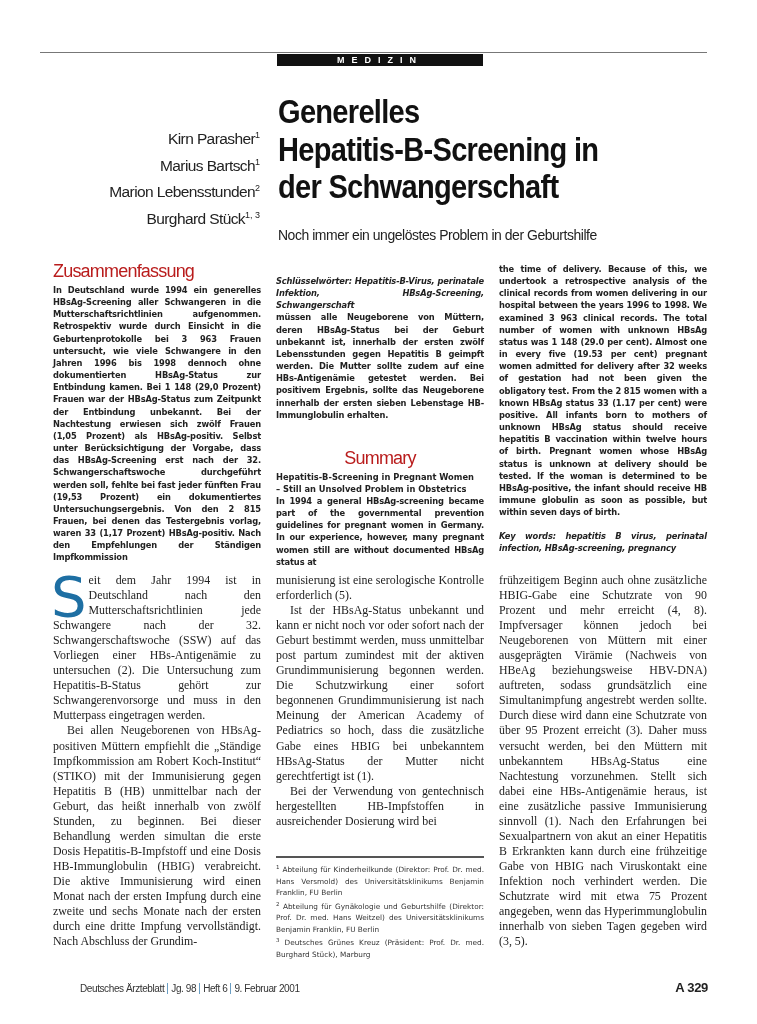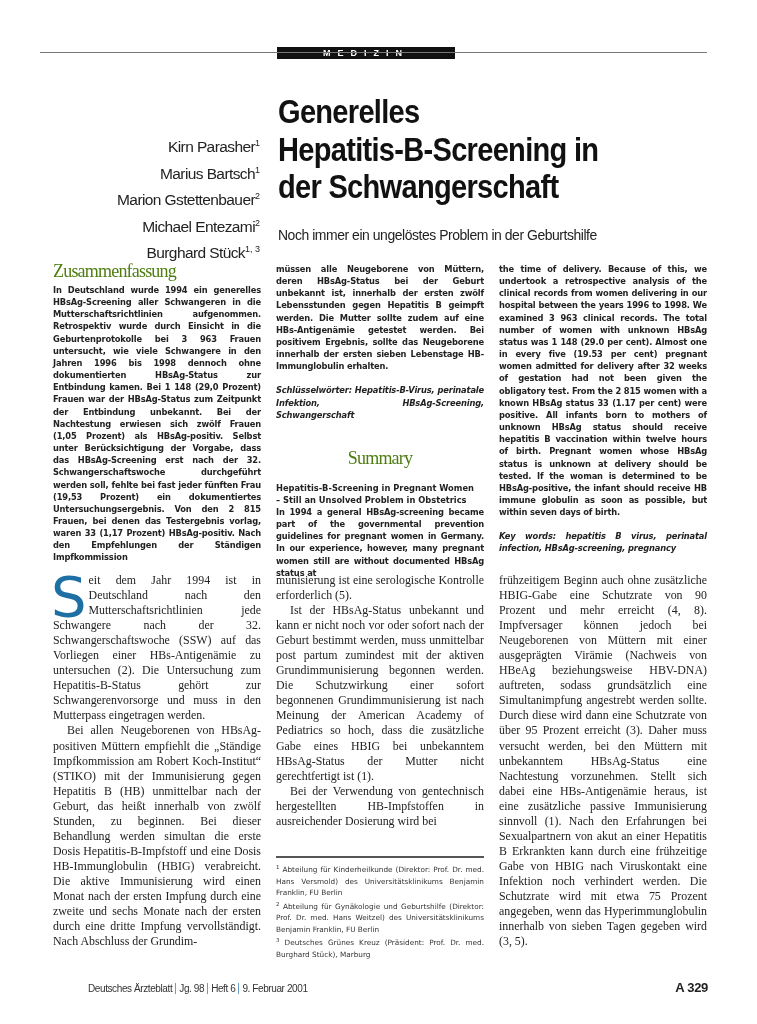--- a/index.html
+++ b/index.html
@@ -1,93 +1,92 @@
 <!DOCTYPE html>
 <html><head>
 <meta charset="utf-8">
 <style>
   html, body { margin: 0; padding: 0; background: #ffffff; }
   body { width: 757px; height: 1024px; position: relative; overflow: hidden; color: #1a1a1a; }
   .abs { position: absolute; }
 
   
-  .section-bar { left: 277px; top: 47px; width: 178px; height: 12px; background: #111; color: #fff;
+  .section-bar { left: 277px; top: 54px; width: 206px; height: 12px; background: #111; color: #fff;
     font-family: "Liberation Sans", sans-serif; font-weight: bold; font-size: 9px; letter-spacing: 7px;
     text-align: center; line-height: 12px; }
   .section-rule { left: 40px; top: 52px; width: 667px; height: 1px; background: #777; }
 
   
   .authors { right: 497px; top: 124px; text-align: right; font-family: "Liberation Sans", sans-serif;
-    font-size: 15.5px; line-height: 22.5px; letter-spacing: -0.6px; color: #222; margin-top: 8px; }
+    font-size: 15.5px; line-height: 22.5px; letter-spacing: -0.6px; color: #222; }
   .authors sup { font-size: 9px; vertical-align: 6px; letter-spacing: 0; }
 
   
   .title { left: 278px; top: 93px; font-family: "Liberation Sans", sans-serif; font-weight: bold;
     font-size: 33px; line-height: 37.5px; letter-spacing: -0.8px; color: #111; transform: scaleX(0.88); transform-origin: left top; width: 520px; }
   .subtitle { left: 278px; top: 226px; font-family: "Liberation Sans", sans-serif; font-size: 15.5px;
     letter-spacing: -0.5px; color: #222; transform: scaleX(0.9); transform-origin: left top; white-space: nowrap; }
 
   
   .abs-col { font-family: "DejaVu Sans", sans-serif; font-size: 8.3px; line-height: 12.15px; font-weight: bold; color: #222;
     text-align: justify; letter-spacing: -0.15px; }
-  .heading-blue { font-family: Liberation Serif, serif; font-size: 18px; color: #4d7c0f; font-weight: normal; letter-spacing: -0.8px; }
+  .heading-blue { font-family: Liberation Sans, sans-serif; font-size: 18px; color: #b91c1c; font-weight: normal; letter-spacing: -0.8px; }
   .col1 { left: 53px; width: 208px; }
   .col2 { left: 276px; width: 208px; }
   .col3 { left: 499px; width: 208px; }
   .kw { font-style: italic; }
   .sum-title { font-family: "DejaVu Sans", sans-serif; font-weight: bold; font-size: 8.3px; line-height: 12px; color: #222; }
 
   
   .body-col { font-family: "Liberation Serif", serif; font-size: 11.9px; line-height: 15.05px; color: #222; text-align: justify; }
   .body-col p { margin: 0; text-indent: 14px; }
   .body-col p.first { text-indent: 0; }
   .dropcap { float: left; font-family: "DejaVu Sans", sans-serif; font-size: 56px; line-height: 44px; color: #1e6fa3;
     margin: 0 2px -2px -2px; padding-top: 2px; }
 
   .fn-rule { left: 276px; top: 856px; width: 208px; height: 1.5px; background: #555; }
   .footnotes { left: 276px; top: 862px; width: 208px; font-family: "DejaVu Sans", sans-serif; font-size: 7.3px; line-height: 11.4px; color: #333; text-align: justify; }
   .footnotes div { margin-bottom: 0; }
   .footnotes sup { font-size: 5.5px; }
 
   
-  .footer { left: 56px; top: 983px; font-family: "Liberation Sans", sans-serif; font-size: 10px; color: #333; letter-spacing: -0.4px; padding-left: 32px; }
+  .footer { left: 48px; top: 983px; font-family: "Liberation Sans", sans-serif; font-size: 10px; color: #333; letter-spacing: -0.4px; padding-left: 32px; }
   .footer .sep { display: inline-block; width: 1px; height: 11px; background: #6a9ec4; margin: 0 3px; vertical-align: -2px; }
   .page-num { right: 49px; top: 980px; font-family: "Liberation Sans", sans-serif; font-size: 13px; font-weight: bold; color: #222; letter-spacing: -0.3px; text-align: center; }
 </style>
 </head>
 <body>
 
 <div class="abs section-bar">MEDIZIN</div>
 <div class="abs section-rule"></div>
 
 <div class="abs authors">
   <div><span>Kirn Parasher</span><sup>1</sup></div>
   <div><span>Marius Bartsch</span><sup>1</sup></div>
-  <div><span>Marion Gstettenbauer</span><sup>2</sup></div>
-  <div><span>Michael Entezami</span><sup>2</sup></div>
+  <div><span>Marion Lebensstunden</span><sup>2</sup></div>
   <div><span>Burghard Stück</span><sup>1, 3</sup></div>
 </div>
 
 <div class="abs title">
   <div>Generelles</div>
   <div>Hepatitis-B-Screening in</div>
   <div>der Schwangerschaft</div>
 </div>
 <div class="abs subtitle">Noch immer ein ungelöstes Problem in der Geburtshilfe</div>
 
 <div class="abs col1" style="top:261px;">
   <div class="heading-blue">Zusammenfassung</div>
   <div class="abs-col" style="margin-top:2px;">In Deutschland wurde 1994 ein generelles HBsAg-Screening aller Schwangeren in die Mutterschaftsrichtlinien aufgenommen. Retrospektiv wurde durch Einsicht in die Geburtenprotokolle bei 3 963 Frauen untersucht, wie viele Schwangere in den Jahren 1996 bis 1998 dennoch ohne dokumentierten HBsAg-Status zur Entbindung kamen. Bei 1 148 (29,0 Prozent) Frauen war der HBsAg-Status zum Zeitpunkt der Entbindung unbekannt. Bei der Nachtestung erwiesen sich zwölf Frauen (1,05 Prozent) als HBsAg-positiv. Selbst unter Berücksichtigung der Vorgabe, dass das HBsAg-Screening erst nach der 32. Schwangerschaftswoche durchgeführt werden soll, fehlte bei fast jeder fünften Frau (19,53 Prozent) ein dokumentiertes Untersuchungsergebnis. Von den 2 815 Frauen, bei denen das Testergebnis vorlag, waren 33 (1,17 Prozent) HBsAg-positiv. Nach den Empfehlungen der Ständigen Impfkommission</div>
 </div>
 
 <div class="abs col2" style="top:263px;">
+  <div class="abs-col kw" style="margin-top:12px;">Schlüsselwörter: Hepatitis-B-Virus, perinatale Infektion, HBsAg-Screening, Schwangerschaft</div>
   <div class="abs-col">müssen alle Neugeborene von Müttern, deren HBsAg-Status bei der Geburt unbekannt ist, innerhalb der ersten zwölf Lebensstunden gegen Hepatitis B geimpft werden. Die Mutter sollte zudem auf eine HBs-Antigenämie getestet werden. Bei positivem Ergebnis, sollte das Neugeborene innerhalb der ersten sieben Lebenstage HB-Immunglobulin erhalten.</div>
-  <div class="abs-col kw" style="margin-top:12px;">Schlüsselwörter: Hepatitis-B-Virus, perinatale Infektion, HBsAg-Screening, Schwangerschaft</div>
   <div class="heading-blue" style="margin-top:27px;text-align:center;">Summary</div>
-  <div class="sum-title" style="margin-top:13px;">
+  <div class="sum-title" style="margin-top:2px;">
     <div>Hepatitis-B-Screening in Pregnant Women</div>
     <div>– Still an Unsolved Problem in Obstetrics</div>
   </div>
   <div class="abs-col">In 1994 a general HBsAg-screening became part of the governmental prevention guidelines for pregnant women in Germany. In our experience, however, many pregnant women still are without documented HBsAg status at</div>
 </div>
 
 <div class="abs col3" style="top:263px;">
   <div class="abs-col">the time of delivery. Because of this, we undertook a retrospective analysis of the clinical records from women delivering in our hospital between the years 1996 to 1998. We examined 3 963 clinical records. The total number of women with unknown HBsAg status was 1 148 (29.0 per cent). Almost one in every five (19.53 per cent) pregnant women admitted for delivery after 32 weeks of gestation had not been given the obligatory test. From the 2 815 women with a known HBsAg status 33 (1.17 per cent) were positive. All infants born to mothers of unknown HBsAg status should receive hepatitis B vaccination within twelve hours of birth. Pregnant women whose HBsAg status is unknown at delivery should be tested. If the woman is determined to be HBsAg-positive, the infant should receive HB immune globulin as soon as possible, but within seven days of birth.</div>
   <div class="abs-col kw" style="margin-top:12px;">Key words: hepatitis B virus, perinatal infection, HBsAg-screening, pregnancy</div>
 </div>

